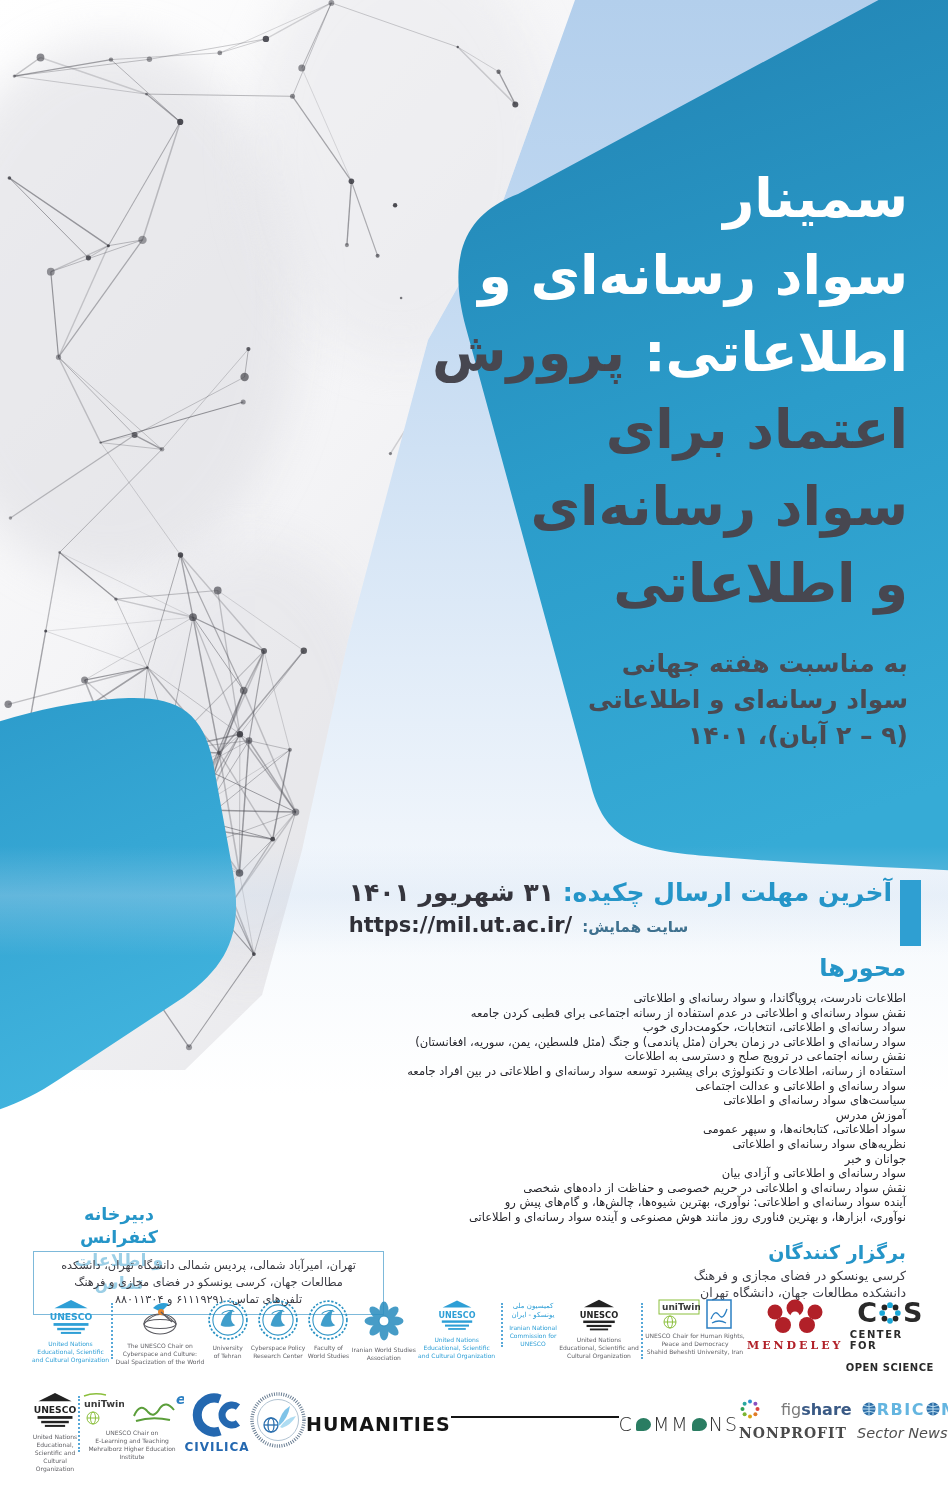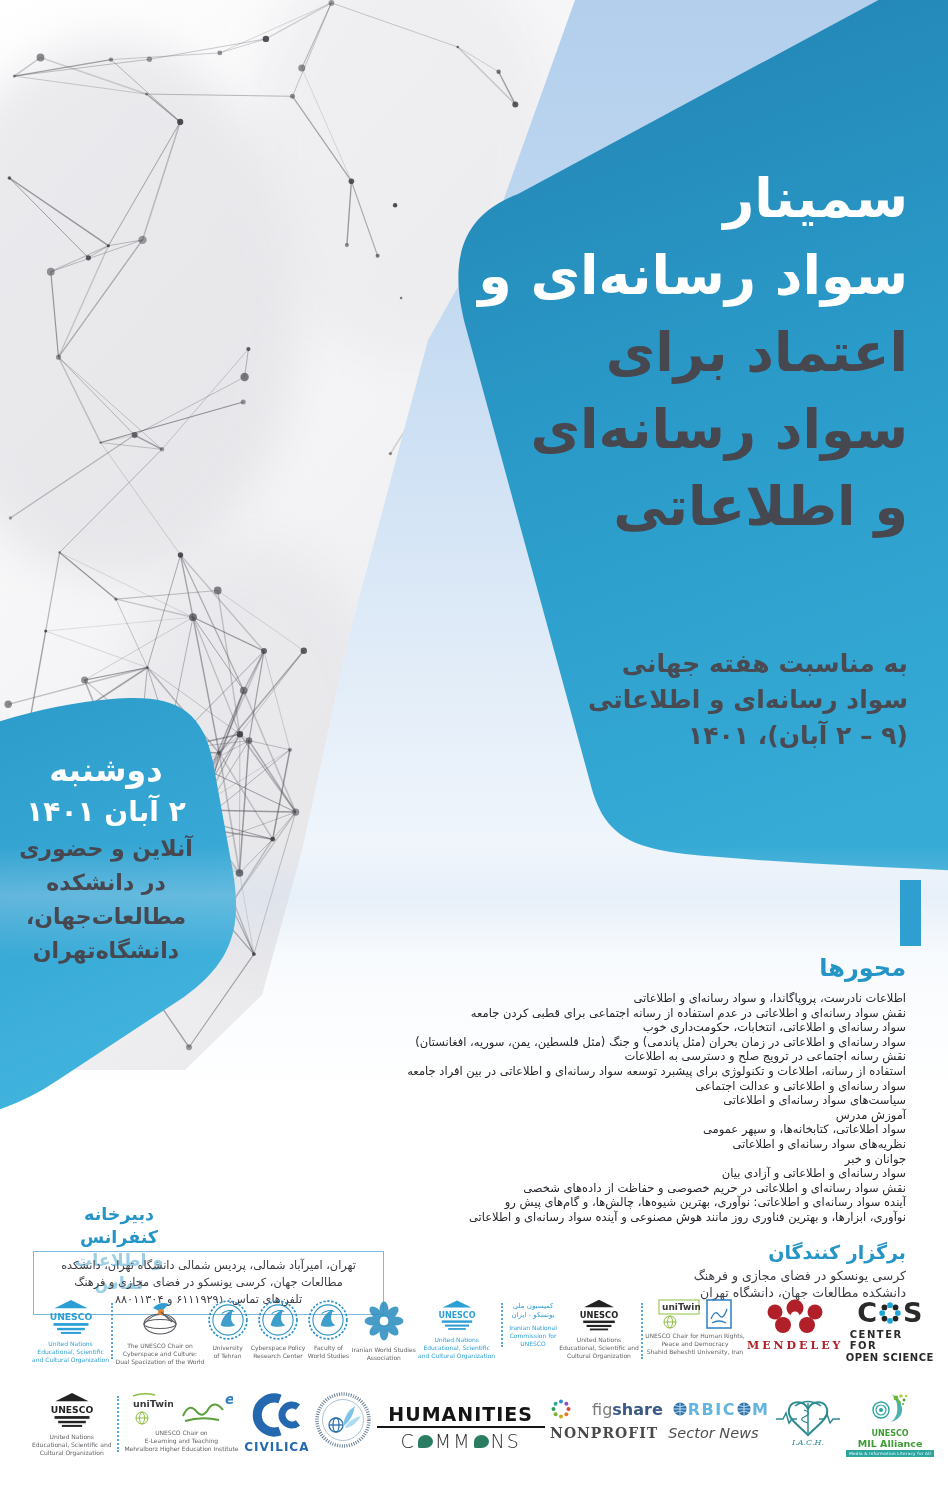--- a/index.html
+++ b/index.html
@@ -65,25 +65,25 @@
   .vsep.short{height:44px;}
   .hpair{display:flex;align-items:flex-start;gap:6px;}
   .mendword{font-family:"DejaVu Serif",serif;font-size:11px;letter-spacing:3px;color:var(--mendeley-red,#b12028);font-weight:700;margin-top:4px;}
 
   .cos{display:flex;flex-direction:column;align-items:center;}
   .cosword{display:flex;align-items:center;gap:1px;}
   .cosletter{font-size:27px;font-weight:700;color:#2a2a2a;line-height:28px;}
   .coscap1{display:flex;align-items:center;gap:3px;width:86px;font-size:10px;font-weight:700;
     letter-spacing:1.5px;color:#2a2a2a;margin-top:2px;}
   .coscap1::before,.coscap1::after{content:"";flex:1;border-top:1px solid #2a2a2a;}
-  .coscap2{font-size:10px;font-weight:700;letter-spacing:.5px;color:#2a2a2a;margin-top:1px;}
+  .coscap2{font-size:10px;font-weight:700;letter-spacing:.5px;color:#2a2a2a;margin-top:11px;}
 
   .civword{font-size:12px;font-weight:700;letter-spacing:1px;color:var(--civilica-blue,#2468b0);margin-top:2px;}
 
-  .hc{display:flex;flex-direction:column;align-items:center;margin-top:12px;}
+  .hc{display:flex;flex-direction:row;margin-top:22px;}
   .hc1{font-size:19px;font-weight:800;letter-spacing:1px;color:#151515;line-height:20px;}
   .hcrule{width:168px;border-top:2px solid #151515;margin:2px 0 3px;}
   .hc2{font-size:19px;font-weight:300;letter-spacing:2px;color:#2f2f2f;line-height:20px;display:flex;align-items:center;gap:2px;}
   .bub{display:inline-block;width:15px;height:13px;background:var(--hc-green,#2a7d62);border-radius:50% 50% 50% 12%;}
 
   .figblk{display:flex;flex-direction:column;gap:5px;margin-top:6px;}
   .figrow{display:flex;align-items:center;gap:10px;}
   .figt{font-size:16px;}
   .figt .f1{color:#7a7a7a;font-weight:400;margin-left:16px;}
   .figt .f2{color:#3a5a85;font-weight:700;}
@@ -382,38 +382,41 @@
     <path fill="url(#gT1)" d="M990 -60 L990 872 C 900 868, 800 864, 706 856 C 636 850, 604 840, 590 782 L 466 328 C 446 254, 466 214, 518 194 L 990 -60 Z"></path>
 
     <path fill="url(#gT2)" d="M-70 748 C -10 720, 55 704, 112 699 C 172 694, 202 707, 213 762 L 233 872 C 243 932, 229 964, 184 997 L 58 1080 C 18 1107, -25 1120, -70 1124 Z"></path>
   </svg>
 
   <div class="streak"></div>
 
   <div class="title">
     <div class="tw" data-bind="title.line1">سمینار</div>
     <div class="tw" data-bind="title.line2">سواد رسانه‌ای و</div>
+    <div><span class="tw" data-bind="title.line3_white">اطلاعاتی:</span> <span class="td" data-bind="title.line3_dark">پرورش</span></div>
     <div class="td" data-bind="title.line4">اعتماد برای</div>
     <div class="td" data-bind="title.line5">سواد رسانه‌ای</div>
     <div class="td" data-bind="title.line6">و اطلاعاتی</div>
   </div>
 
   <div class="subtitle" data-bind-lines="subtitle">به مناسبت هفته جهانی
 سواد رسانه‌ای و اطلاعاتی
 (۹ – ۲ آبان)، ۱۴۰۱</div>
 
-  <div class="datebox">
-    <div class="d1" data-bind="event_date.weekday">دوشنبه</div>
-    <div class="d2" data-bind="event_date.date">۲ آبان ۱۴۰۱</div>
-    <div class="d3" data-bind-lines="event_date.mode_lines">آنلاین و حضوری
-در دانشکده
-مطالعات‌جهان،
-دانشگاه‌تهران</div>
+
+  <div class="deadline">
+    <div class="dl1">
+      <span class="lab" data-bind="deadline.label">آخرین مهلت ارسال چکیده:</span>
+      <span class="val" data-bind="deadline.value">۳۱ شهریور ۱۴۰۱</span>
+    </div>
+    <div class="dl2">
+      <span class="slab" data-bind="deadline.site_label">سایت همایش:</span>
+      <span class="surl" data-bind="deadline.site_url">https://mil.ut.ac.ir/</span>
+    </div>
   </div>
-
   <div class="dbar"></div>
 
   <div class="topics">
     <div class="thead" data-bind="topics.heading">محورها</div>
     <div class="tlist" data-bind-lines="topics.items">اطلاعات نادرست، پروپاگاندا، و سواد رسانه‌ای و اطلاعاتی
 نقش سواد رسانه‌ای و اطلاعاتی در عدم استفاده از رسانه اجتماعی برای قطبی کردن جامعه
 سواد رسانه‌ای و اطلاعاتی، انتخابات، حکومت‌داری خوب
 سواد رسانه‌ای و اطلاعاتی در زمان بحران (مثل پاندمی) و جنگ (مثل فلسطین، یمن، سوریه، افغانستان)
 نقش رسانه اجتماعی در ترویج صلح و دسترسی به اطلاعات
 استفاده از رسانه، اطلاعات و تکنولوژی برای پیشبرد توسعه سواد رسانه‌ای و اطلاعاتی در بین افراد جامعه

